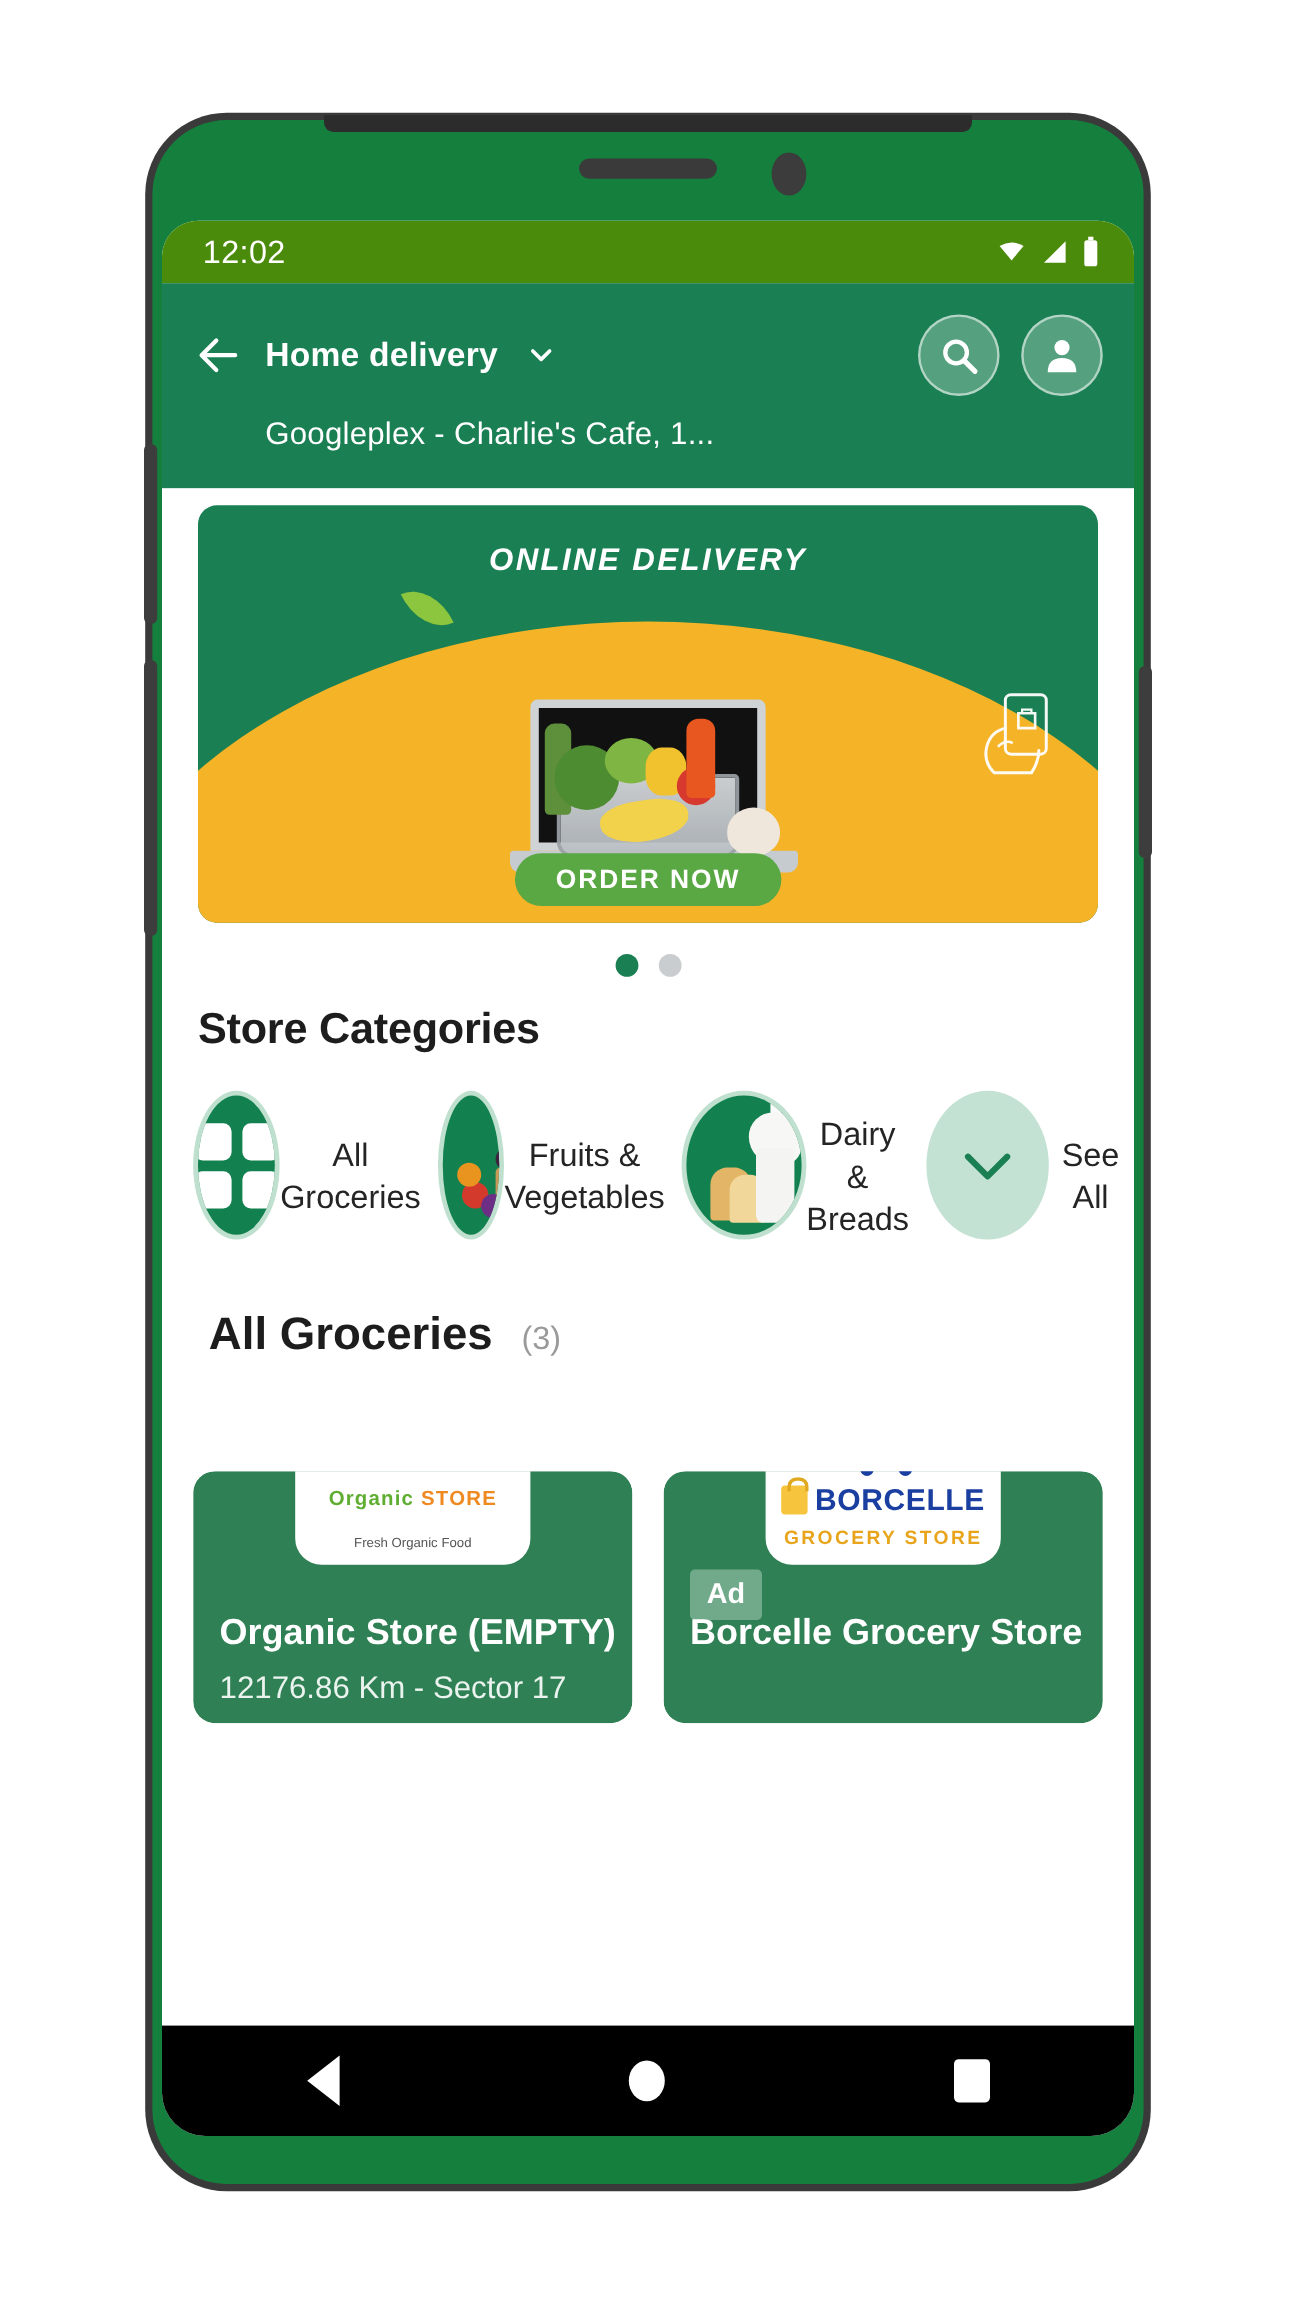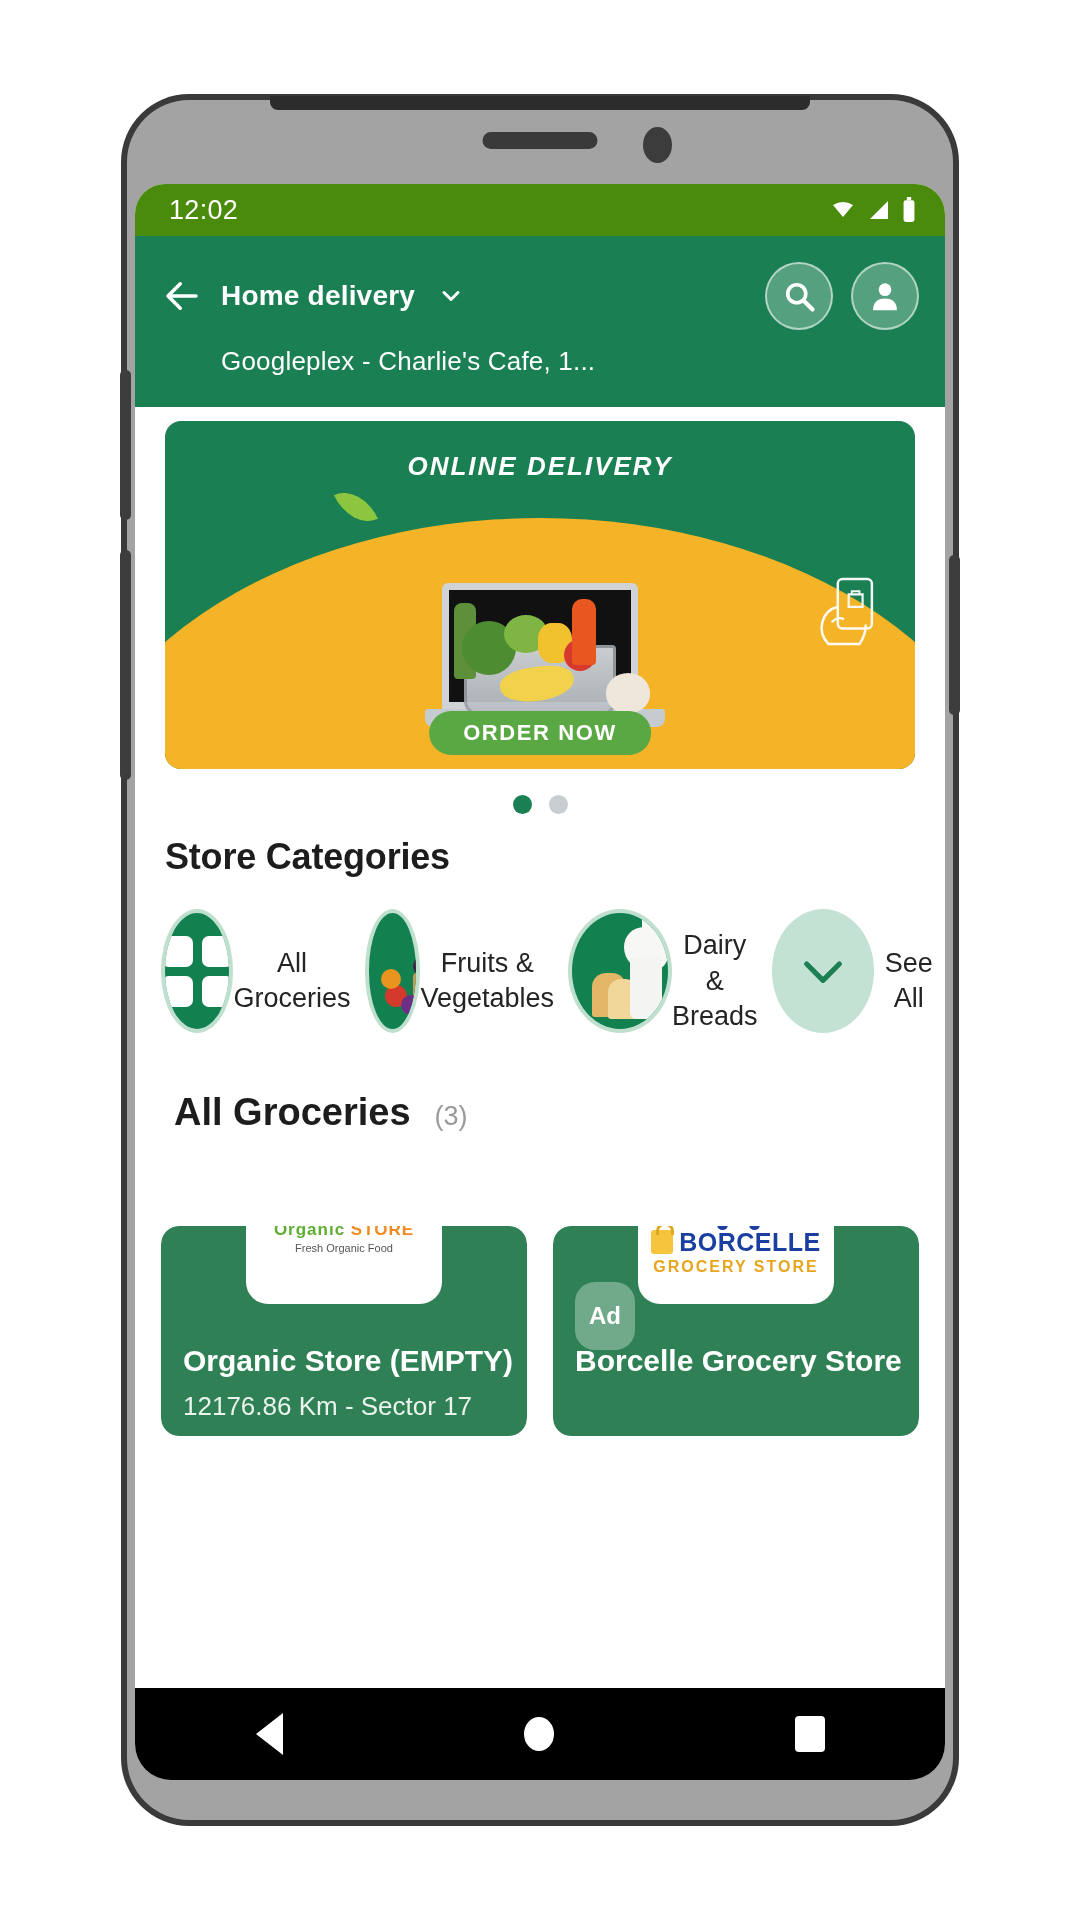--- a/index.html
+++ b/index.html
@@ -10,21 +10,21 @@
     overflow: hidden;
   }
 
   
   #stage { position: relative; width: 1080px; height: 1920px; background:#fff; }
 
   #phone-frame {
     position: absolute;
     left: 127px; top: 100px;
     width: 826px; height: 1720px;
-    background: #a3a3a3;
+    background: #15803d;
     border-radius: 62px;
     box-shadow: 0 0 0 6px #3a3a3a;
   }
 
   .side-btn { position: absolute; background: #3d3d3d; border-radius: 5px; }
   #vol-up   { left: -7px; top: 270px;  width: 11px; height: 150px; }
   #vol-down { left: -7px; top: 450px;  width: 11px; height: 230px; }
   #power-btn{ right: -7px; top: 455px; width: 11px; height: 160px; }
 
   #speaker-slot {
@@ -211,30 +211,30 @@
     border-radius: 18px; overflow: hidden;
   }
   .store-green {
     position: absolute; inset: 0; background: #2f8055;
     border-radius: 18px;
   }
   .store-logo-plate {
     position: absolute; left: 50%; transform: translateX(-50%);
     top: -58px; width: 196px; height: 136px;
     background: #fff; border-radius: 0 0 22px 22px;
-    display: flex; flex-direction: column; align-items: center; justify-content: flex-start;
+    display: flex; flex-direction: column; align-items: center; justify-content: space-between;
     padding-bottom: 12px;
   }
   .store-name { position: absolute; left: 22px; bottom: 58px; color: #fff; font-size: 30px; font-weight: bold; white-space: nowrap; }
   .store-meta { position: absolute; left: 22px; bottom: 14px; color: #eaf3ee; font-size: 26px; white-space: nowrap; }
   #ad-badge {
     position: absolute; left: 22px; bottom: 86px;
     background: rgba(255,255,255,.32);
     color: #fff; font-size: 24px; font-weight: bold;
-    padding: 20px 14px; border-radius: 20px;
+    padding: 7px 14px; border-radius: 4px;
   }
   
   .org-bag { width: 46px; height: 48px; background: #ef8a22; border-radius: 5px; position: relative; margin-bottom: 4px; }
   .org-bag::before {
     content:''; position:absolute; left: 9px; top: -17px;
     width: 28px; height: 20px; border: 4px solid #222; border-bottom: none; border-radius: 16px 16px 0 0;
   }
   .org-leaf { position: absolute; left: -22px; top: 14px; width: 34px; height: 30px; background: #5fae32; border-radius: 0 100% 0 100%; transform: rotate(8deg); }
   .org-leaf2 { position: absolute; left: -10px; top: 6px; width: 32px; height: 34px; background: #79c13f; border-radius: 0 100% 0 100%; transform: rotate(-14deg); }
   .org-name { font-size: 17px; font-weight: bold; letter-spacing: 1px; }

